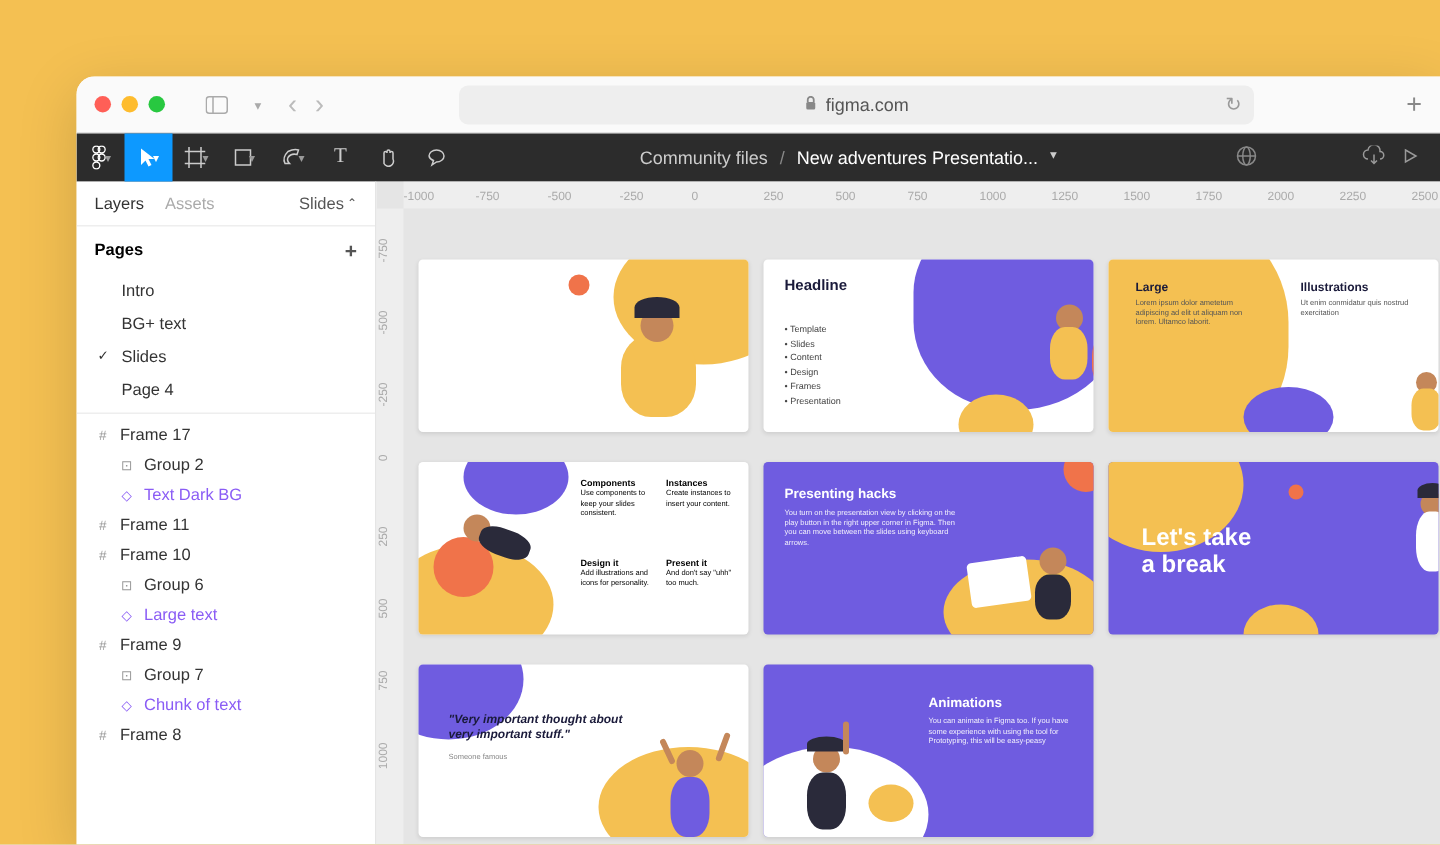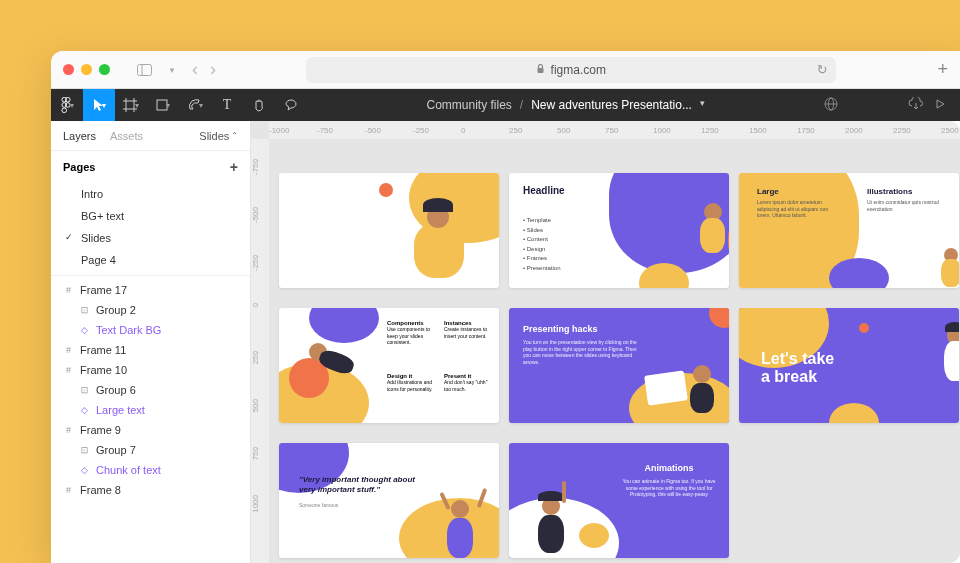--- a/index.html
+++ b/index.html
@@ -19,21 +19,21 @@
 .browser-plus { margin-left: 12px; color: #888; font-size: 18px; }
 .figma-toolbar { height: 32px; background: #2c2c2c; display: flex; align-items: center; color: #fff; font-size: 12px; }
 .tool-group { display: flex; align-items: center; height: 100%; }
 .tool-btn { width: 32px; height: 32px; display: flex; align-items: center; justify-content: center; color: #ccc; position: relative; }
 .tool-btn.active { background: #0d99ff; color: #fff; }
 .tool-dropdown { font-size: 8px; margin-left: -2px; color: #999; }
 .toolbar-center { flex: 1; display: flex; justify-content: center; align-items: flex-start; gap: 8px; color: #ccc; }
 .breadcrumb-sep { color: #888; }
 .doc-name { color: #fff; }
 .toolbar-right { display: flex; align-items: center; gap: 10px; padding-right: 14px; color: #999; }
-.figma-body { flex: 1; display: flex; overflow: hidden; border-radius: 11px; }
+.figma-body { flex: 1; display: flex; overflow: hidden; }
 .sidebar { width: 200px; background: #fff; border-right: 1px solid #e5e5e5; display: flex; flex-direction: column; overflow: hidden; }
 .sidebar-tabs { display: flex; align-items: center; height: 30px; padding: 0 12px; border-bottom: 1px solid #eee; font-size: 11px; }
 .sb-tab { color: #333; font-weight: 500; margin-right: 14px; cursor: pointer; }
 .sb-tab.muted { color: #aaa; font-weight: 400; }
 .sb-tab-right { margin-left: auto; color: #555; display: flex; align-items: center; gap: 2px; }
 .pages-header { display: flex; align-items: center; justify-content: space-between; padding: 8px 12px; font-size: 11px; font-weight: 600; }
 .pages-plus { font-size: 14px; color: #555; }
 .page-item { padding: 5px 12px 5px 30px; font-size: 11px; color: #333; position: relative; }
 .page-item.selected::before { content: "✓"; position: absolute; left: 14px; font-size: 9px; }
 .layer-item { display: flex; align-items: center; padding: 4px 8px; font-size: 11px; color: #333; gap: 6px; }
@@ -415,21 +415,21 @@
             </div>
             <div class="illus" style="right:20px;bottom:0;">
               <div class="person-head" style="width:18px;height:18px;bottom:40px;right:10px;"></div>
               <div class="person-body" style="width:26px;height:40px;bottom:0;right:6px;background:#6f5ce0;"></div>
               <div style="position:absolute;bottom:50px;right:-5px;width:4px;height:20px;background:#c4875a;border-radius:2px;transform:rotate(20deg);"></div>
               <div style="position:absolute;bottom:48px;right:32px;width:4px;height:18px;background:#c4875a;border-radius:2px;transform:rotate(-25deg);"></div>
             </div>
           </div>
         </div>
 
-        <div class="frame slide-purple" style="top:300px; left:236px; width:220px; height:115px;text-align:center;">
+        <div class="frame slide-purple" style="top:300px; left:236px; width:220px; height:115px;">
 
           <div class="slide-content">
             <div style="position:absolute;bottom:-30px;left:-20px;width:130px;height:90px;background:#fff;border-radius:50%;"></div>
             <div class="slide-yellow-blob" style="bottom:10px;left:70px;width:30px;height:25px;border-radius:50%;"></div>
             <div style="position:absolute;top:20px;left:110px;width:100px;">
               <div class="slide-title" style="font-size:9px;">Animations</div>
               <div class="slide-text-tiny" style="margin-top:5px;opacity:0.9;">You can animate in Figma too. If you have some experience with using the tool for Prototyping, this will be easy-peasy</div>
             </div>
             <div class="illus" style="left:25px;bottom:5px;">
               <div class="person-head" style="width:18px;height:18px;bottom:38px;left:8px;"></div>

